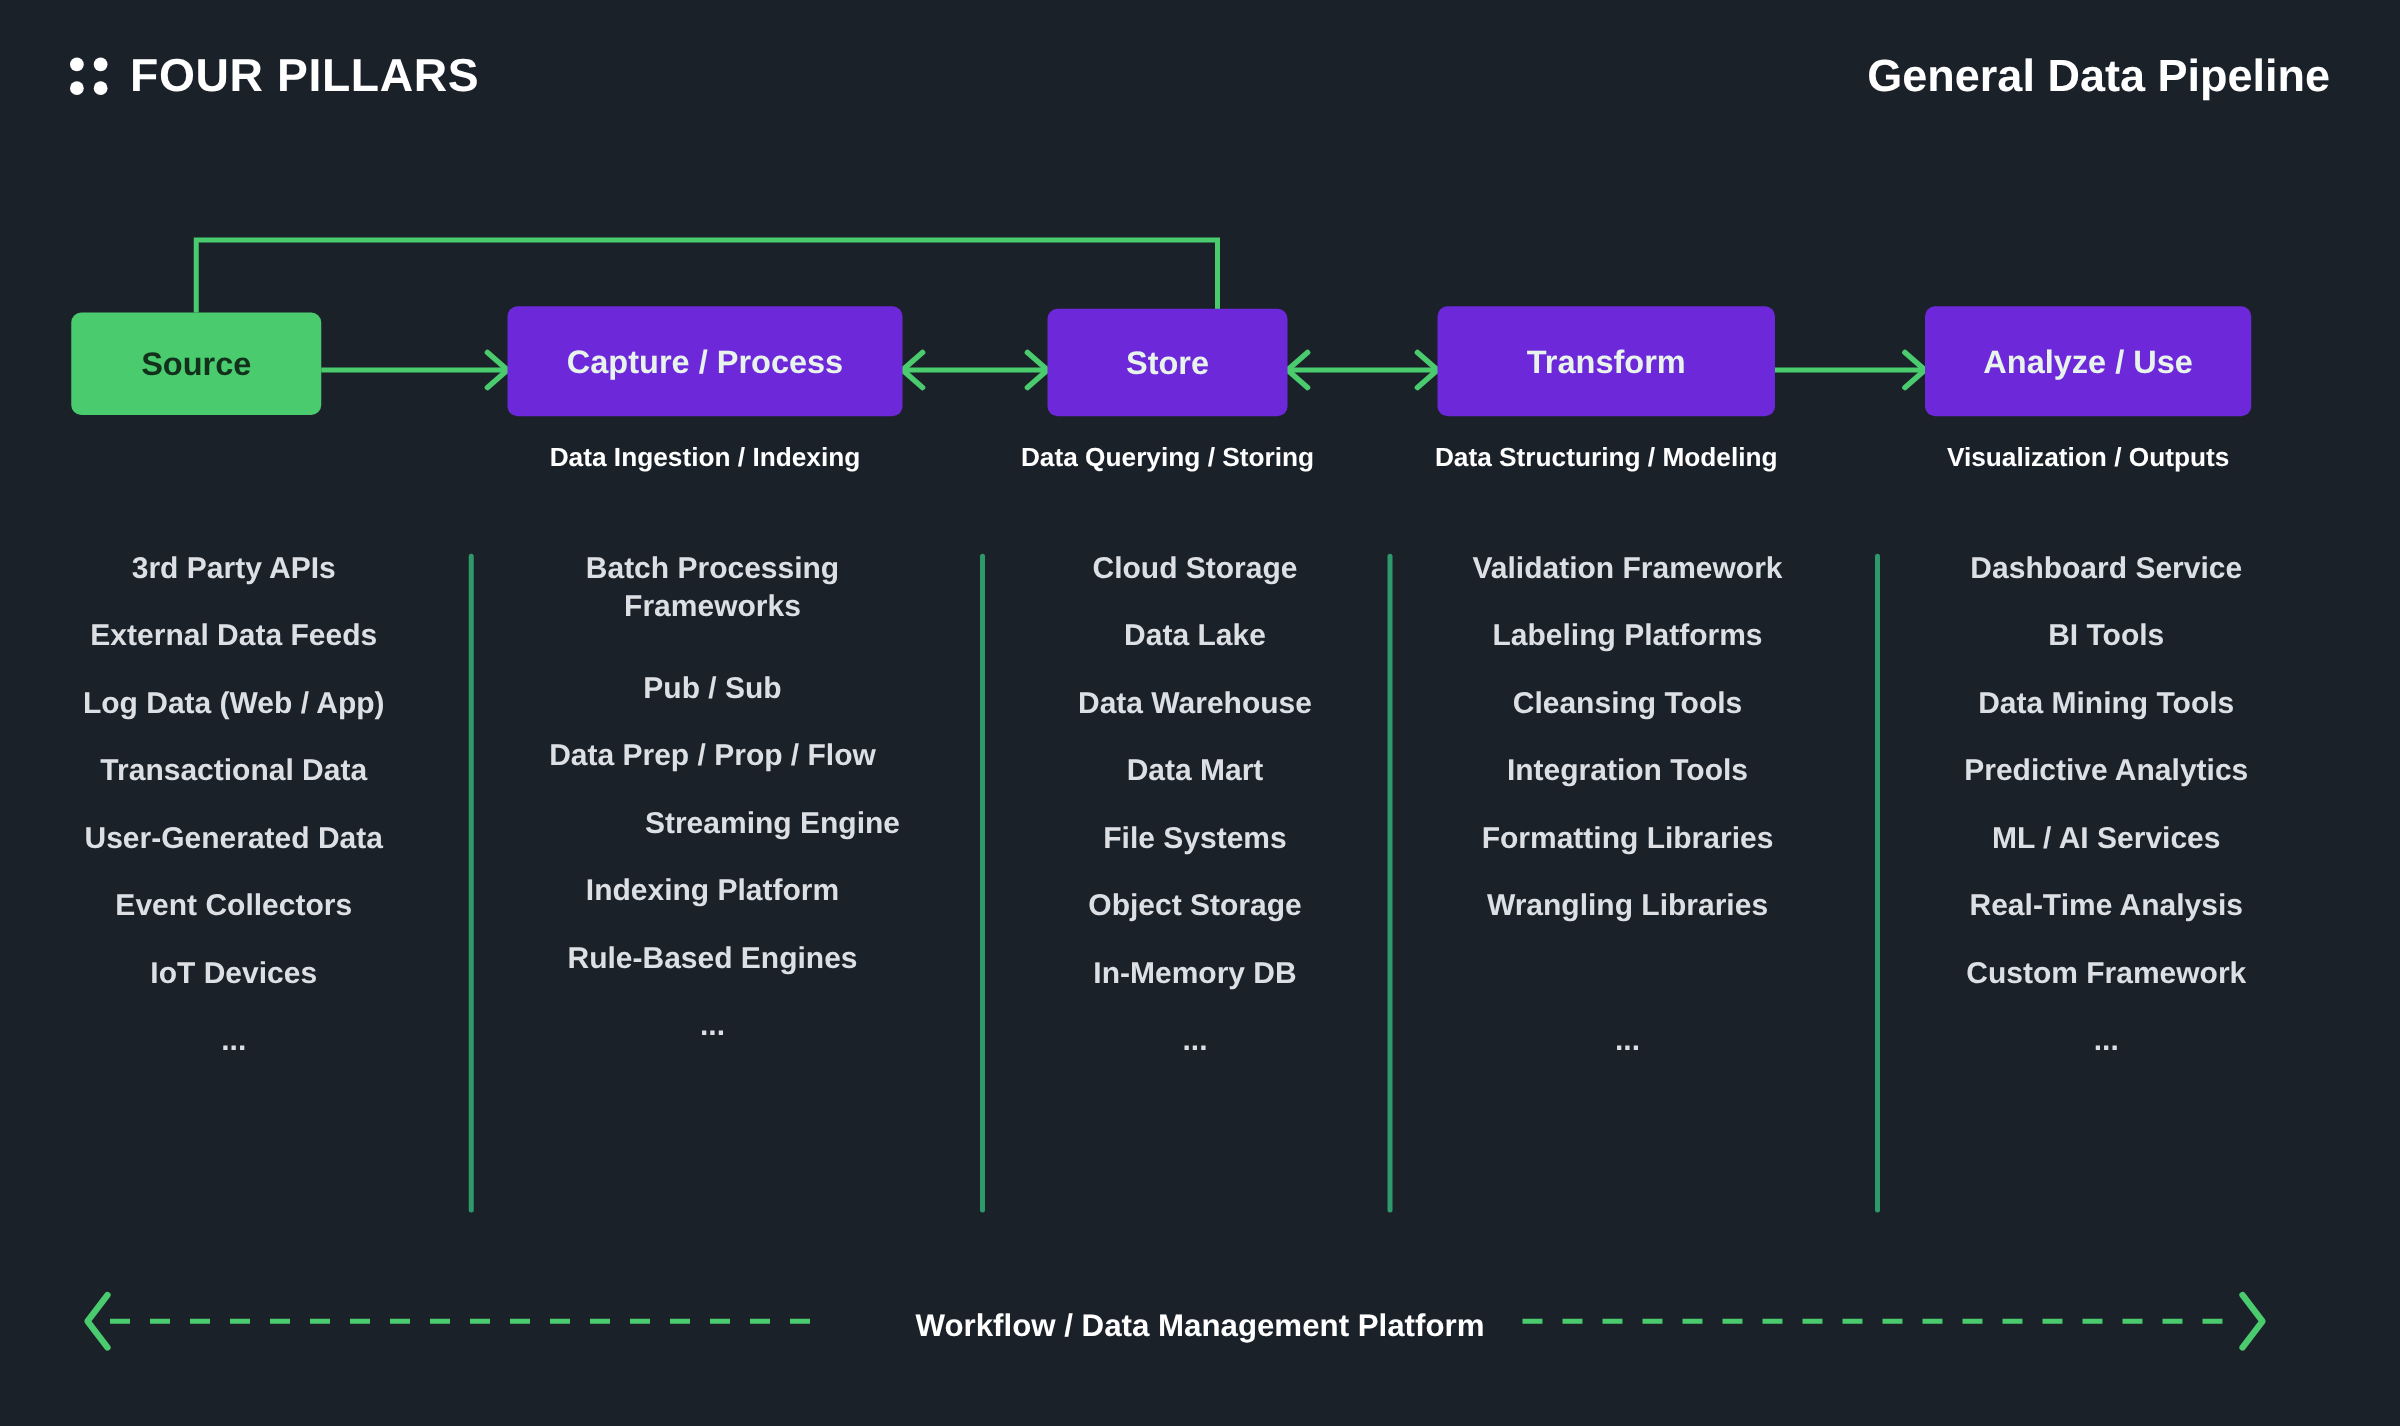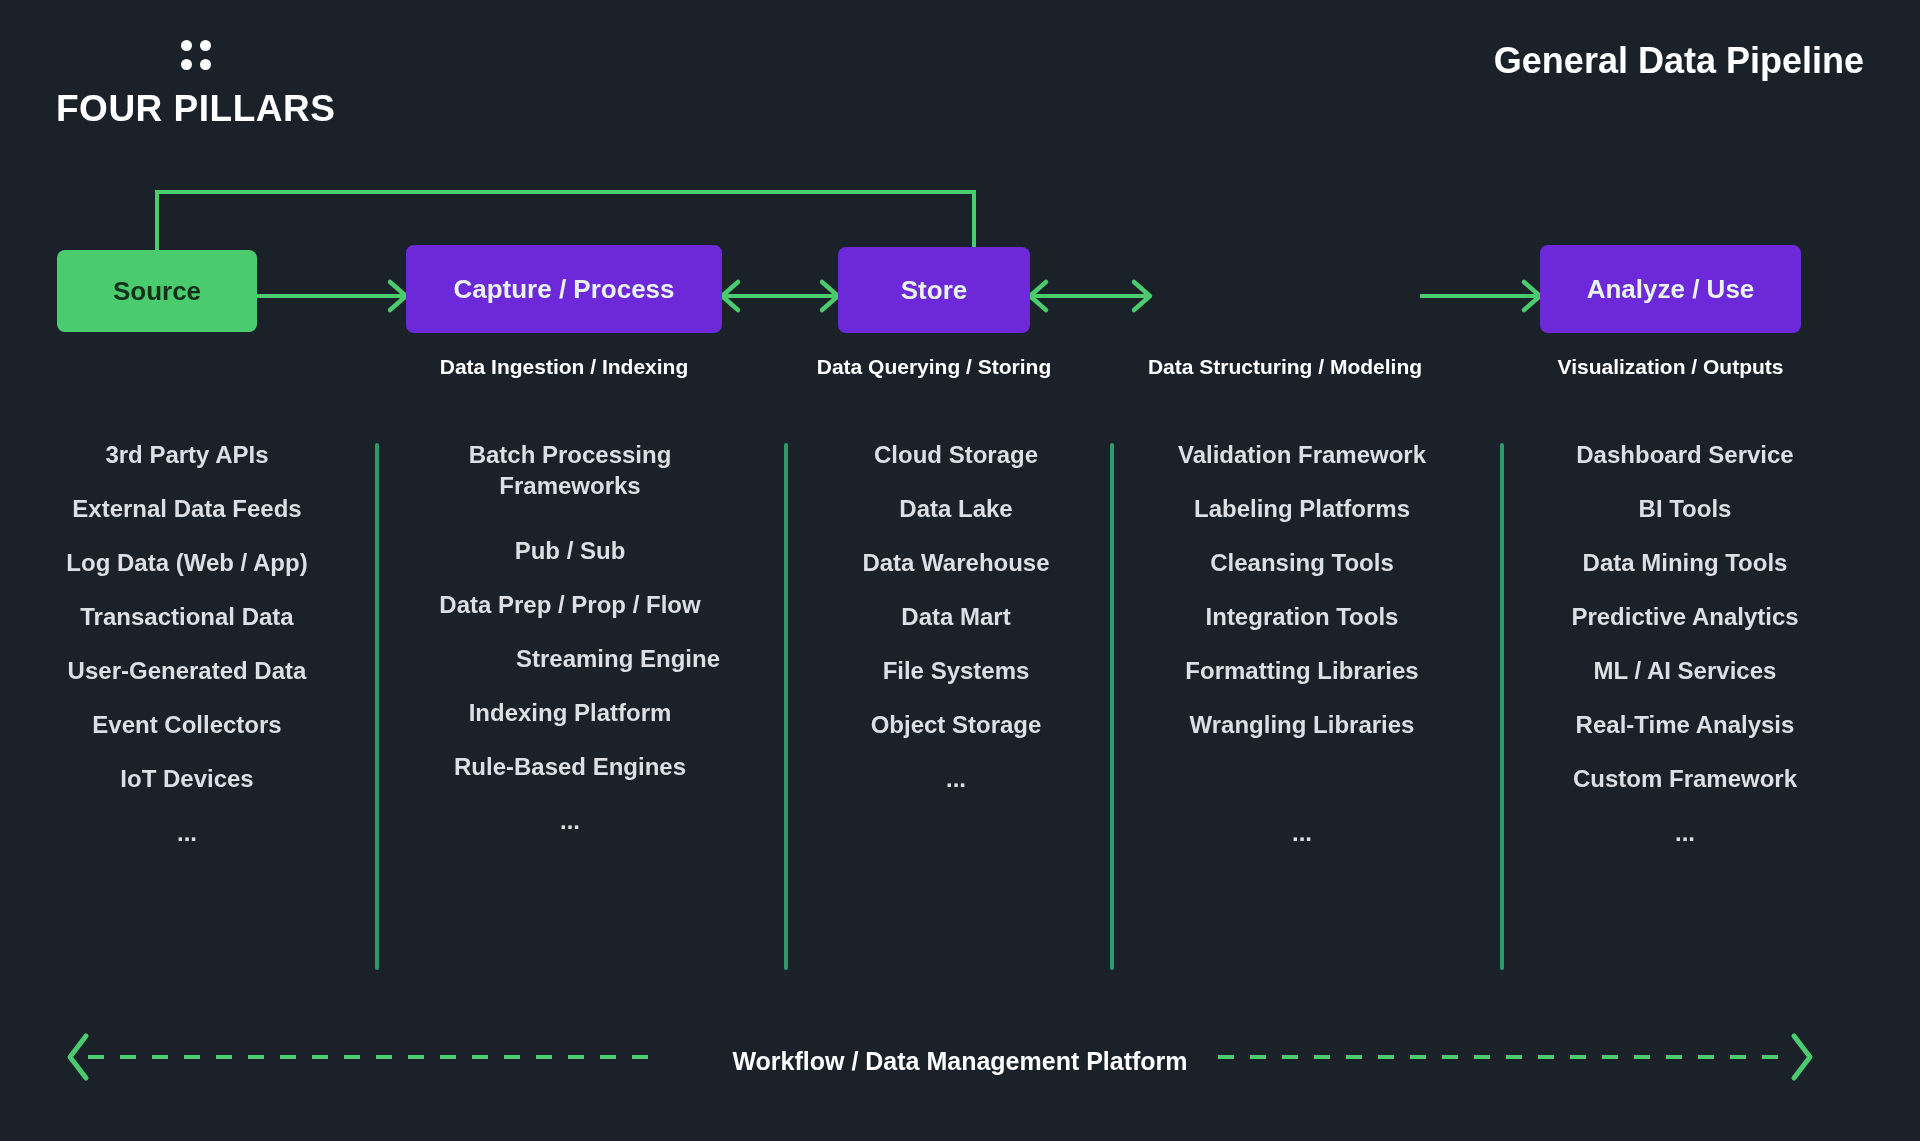--- a/index.html
+++ b/index.html
@@ -6,21 +6,21 @@
   html, body {
     width:1920px; height:1141px;
     background:#1b2129;
     font-family:"Liberation Sans", sans-serif;
     overflow:hidden;
   }
   #canvas { position:relative; width:1920px; height:1141px; background:#1b2129; }
 
   
   .header { position:absolute; left:0; top:0; width:1920px; height:130px; }
-  .brand { position:absolute; left:56px; top:40px; display:flex; align-items:center; gap:18px;flex-direction:column; }
+  .brand { position:absolute; left:56px; top:40px; display:flex; align-items:center; gap:18px; }
   .logo-dots { width:30px; height:30px; display:grid; grid-template-columns:11px 11px;
                grid-template-rows:11px 11px; gap:8px; }
   .logo-dots i { display:block; width:11px; height:11px; border-radius:50%; background:#ffffff; }
   .brand-name { color:#ffffff; font-size:37px; font-weight:bold; letter-spacing:.5px; white-space:nowrap; }
   .deck-title { position:absolute; right:56px; top:40px; color:#ffffff;
                 font-size:36px; font-weight:bold; white-space:nowrap; }
 
   
   .stages { position:absolute; left:0; top:245px; width:1920px; height:150px; }
   .stage { position:absolute; border-radius:8px; display:flex; align-items:center;
@@ -113,20 +113,23 @@
     </div>
 
     <div class="stage secondary" style="left:406px; top:0px; width:316px; height:88px;">
       <span class="stage-label">Capture / Process</span>
     </div>
 
     <div class="stage secondary" style="left:838px; top:2px; width:192px; height:86px;">
       <span class="stage-label">Store</span>
     </div>
 
+    <div class="stage secondary" style="left:1150px; top:0px; width:270px; height:88px;">
+      <span class="stage-label">Transform</span>
+    </div>
 
     <div class="stage secondary" style="left:1540px; top:0px; width:261px; height:88px;">
       <span class="stage-label">Analyze / Use</span>
     </div>
 
     <div class="sub-label" style="left:406px; top:110px; width:316px;">Data Ingestion / Indexing</div>
     <div class="sub-label" style="left:806px; top:110px; width:256px;">Data Querying / Storing</div>
     <div class="sub-label" style="left:1132px; top:110px; width:306px;">Data Structuring / Modeling</div>
     <div class="sub-label" style="left:1540px; top:110px; width:261px;">Visualization / Outputs</div>
   </div>
@@ -151,20 +154,21 @@
         <div class="item" style="height: 54px;">Rule-Based Engines</div>
         <div class="item" style="height: 54px; margin-top: 0px;">...</div>
       </div>
     <div class="col" style="left:806px;">
         <div class="item" style="height: 54px;">Cloud Storage</div>
         <div class="item" style="height: 54px;">Data Lake</div>
         <div class="item" style="height: 54px;">Data Warehouse</div>
         <div class="item" style="height: 54px;">Data Mart</div>
         <div class="item" style="height: 54px;">File Systems</div>
         <div class="item" style="height: 54px;">Object Storage</div>
+        <div class="item" style="height: 54px;">In-Memory DB</div>
         <div class="item" style="height: 54px;">...</div>
       </div>
     <div class="col" style="left:1152px;">
         <div class="item" style="height: 54px;">Validation Framework</div>
         <div class="item" style="height: 54px;">Labeling Platforms</div>
         <div class="item" style="height: 54px;">Cleansing Tools</div>
         <div class="item" style="height: 54px;">Integration Tools</div>
         <div class="item" style="height: 54px;">Formatting Libraries</div>
         <div class="item" style="height: 54px;">Wrangling Libraries</div>
         <div class="item" style="height: 54px; margin-top: 54px;">...</div>

